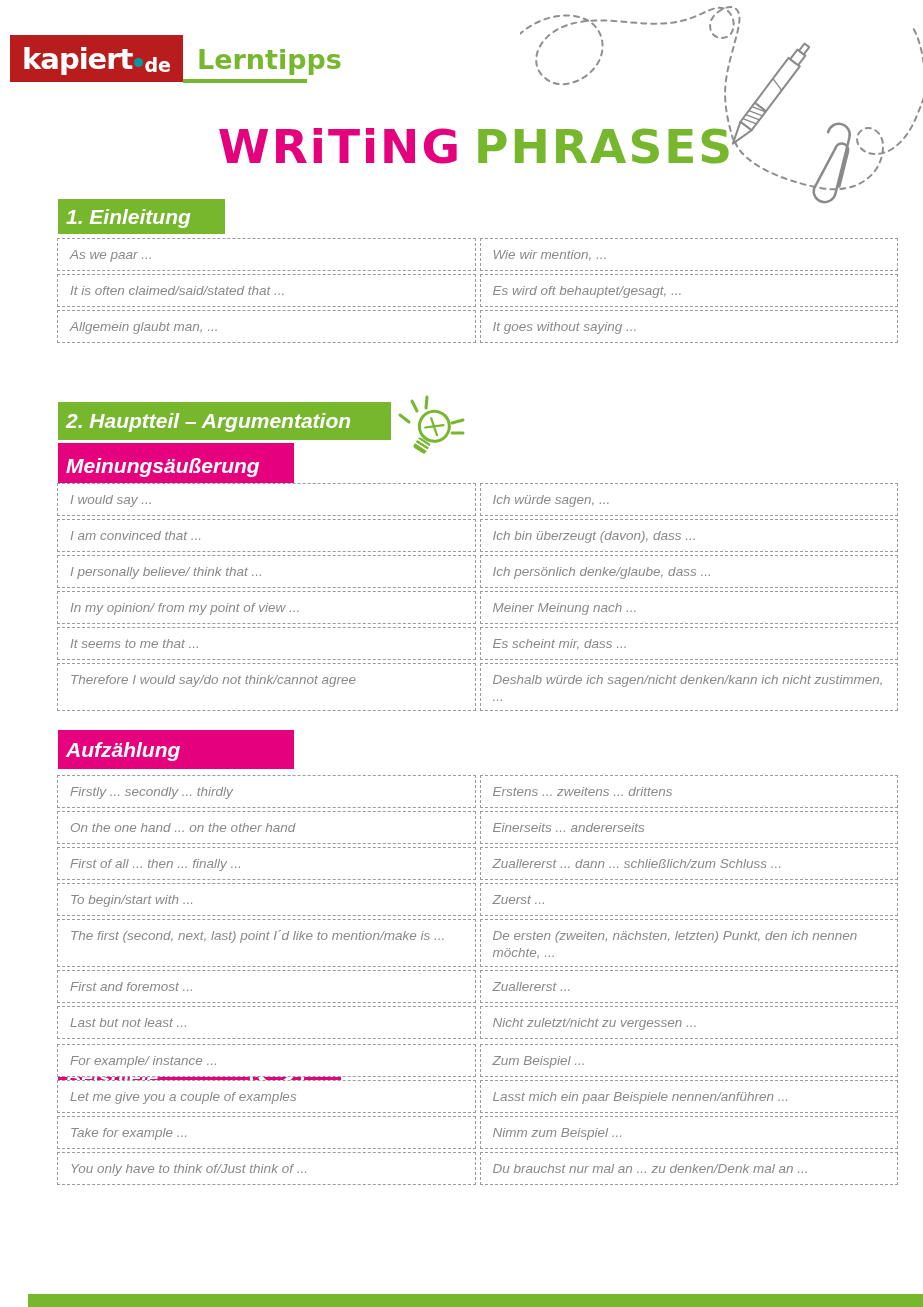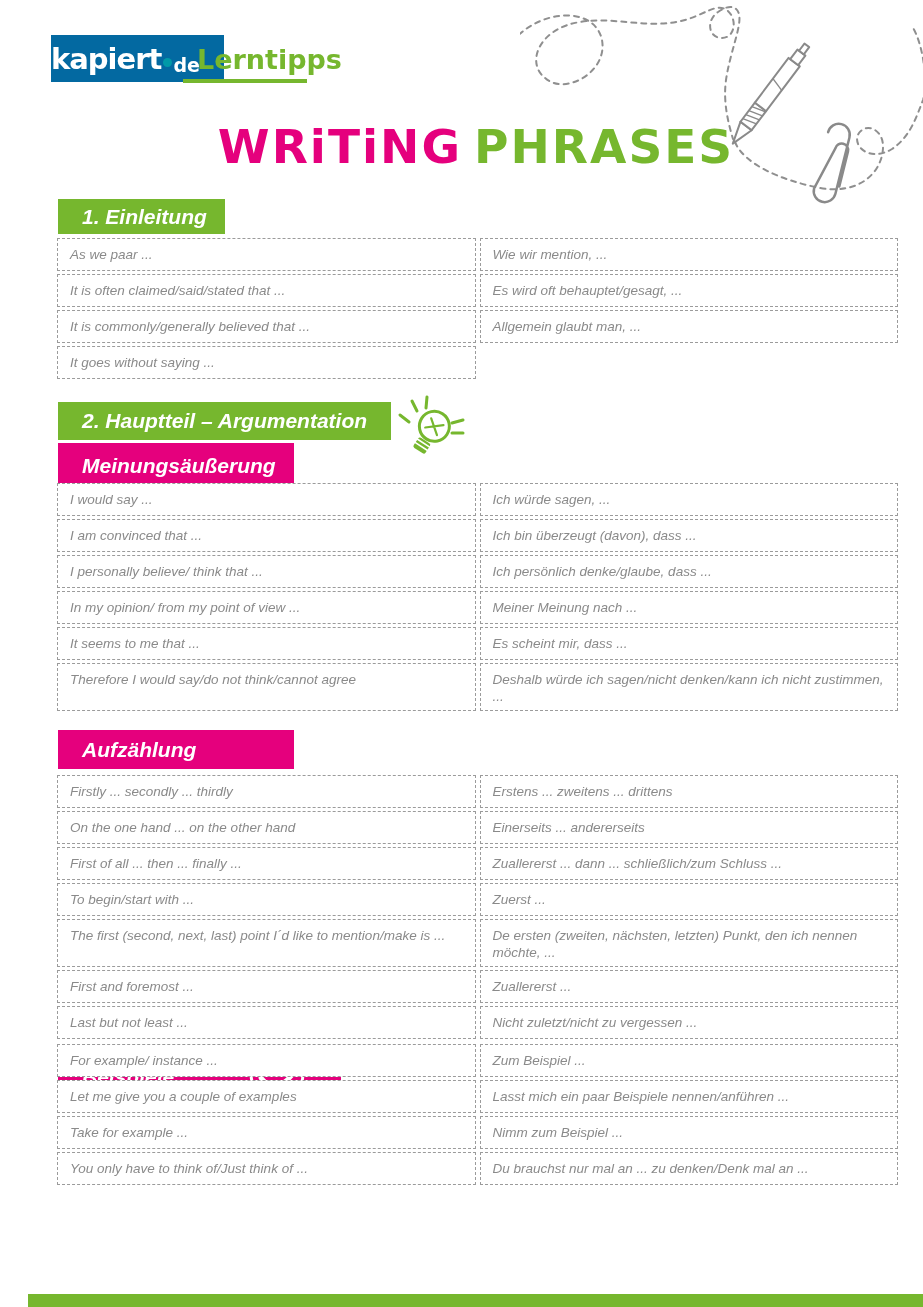--- a/index.html
+++ b/index.html
@@ -1,41 +1,41 @@
 <!DOCTYPE html>
 <html><head>
 <meta charset="utf-8">
 <style>
   html,body{margin:0;padding:0;background:#fff;}
   .page{position:relative;width:923px;height:1307px;background:#ffffff;overflow:hidden;
         font-family:"Liberation Sans",sans-serif;}
 
   
-  .logo-box{position:absolute;left:10px;top:35px;width:173px;height:47px;background:#0369a1;
-            display:flex;align-items:center;margin-left:41px;}
+  .logo-box{position:absolute;left:10px;top:35px;width:173px;height:47px;background:#b91c1c;
+            display:flex;align-items:center;justify-content:center;}
   .logo-main{color:#fff;font-weight:bold;font-size:29px;font-family:"DejaVu Sans",sans-serif;letter-spacing:-1px;}
   .logo-dot{width:9px;height:9px;border-radius:50%;background:#0099a8;margin:8px 1px 0 2px;}
   .logo-tld{color:#fff;font-weight:bold;font-size:19px;margin-top:12px;font-family:"DejaVu Sans",sans-serif;}
   .tagline{position:absolute;left:197px;top:44px;font-size:27px;font-weight:bold;color:#76b72e;
            font-family:"DejaVu Sans",sans-serif;}
   .tagline-underline{position:absolute;left:183px;top:79px;width:124px;height:4px;background:#76b72e;}
 
   
   .title{position:absolute;top:103px;left:60px;width:800px;margin:16px;text-align:center;
          font-family:"DejaVu Sans",sans-serif;font-weight:bold;font-size:47px;letter-spacing:2px;}
   .t-pink{color:#e5007d;}
   .t-green{color:#76b72e;margin-left:12px;}
 
   
   .doodle{position:absolute;left:520px;top:0;width:403px;height:215px;}
   .bulb{position:absolute;left:392px;top:393px;width:76px;height:76px;}
   .smiley{position:absolute;left:247px;top:1044px;width:60px;height:60px;}
 
   
-  .bar{position:absolute;display:flex;align-items:center;padding:0 24px;color:#fff;
+  .bar{position:absolute;display:flex;align-items:center;padding:0 8px;color:#fff;
        font-weight:bold;font-style:italic;font-size:21px;box-sizing:border-box;white-space:nowrap;}
   .bar.green{background:#76b72e;}
   .bar.pink{background:#e5007d;}
 
   
   .phrase-table{position:absolute;left:57px;width:841px;display:grid;
                 grid-template-columns:1fr 1fr;gap:3px 4px;}
   .cell{border:1px dashed #9b9b9b;min-height:33px;box-sizing:border-box;background:#fff;
         padding:7px 12px 5px;font-style:italic;font-size:13.5px;line-height:17px;color:#8a8a8a;}
 
@@ -77,21 +77,20 @@
   </svg>
 
   <h1 class="title"><span class="t-pink">WRiTiNG</span><span class="t-green">PHRASES</span></h1>
 
   <div class="bar green" style="left:58px;top:199px;width:167px;height:35px;">1. Einleitung</div>
   <div class="phrase-table" style="top:238px;">
       <div class="cell">As we paar ...</div>
       <div class="cell">Wie wir mention, ...</div>
       <div class="cell">It is often claimed/said/stated that ...</div>
       <div class="cell">Es wird oft behauptet/gesagt, ...</div>
-      <div class="cell">It is commonly/generally believed that ...</div>
       <div class="cell">Allgemein glaubt man, ...</div>
       <div class="cell">It goes without saying ...</div>
     </div>
 
   <div class="bar green" style="left:58px;top:402px;width:333px;height:38px;">2. Hauptteil – Argumentation</div>
   <svg class="bulb" viewBox="0 0 76 76">
     <g stroke="#76b72e" stroke-width="3" stroke-linecap="round" fill="none">
       <path d="M8,22 L17,29 M20,8 L25,18 M35,4 L34,15 M60,30 L71,27 M60,40 L71,40"></path>
       <g transform="rotate(33 38 40)">
         <circle cx="38" cy="32" r="15"></circle>

